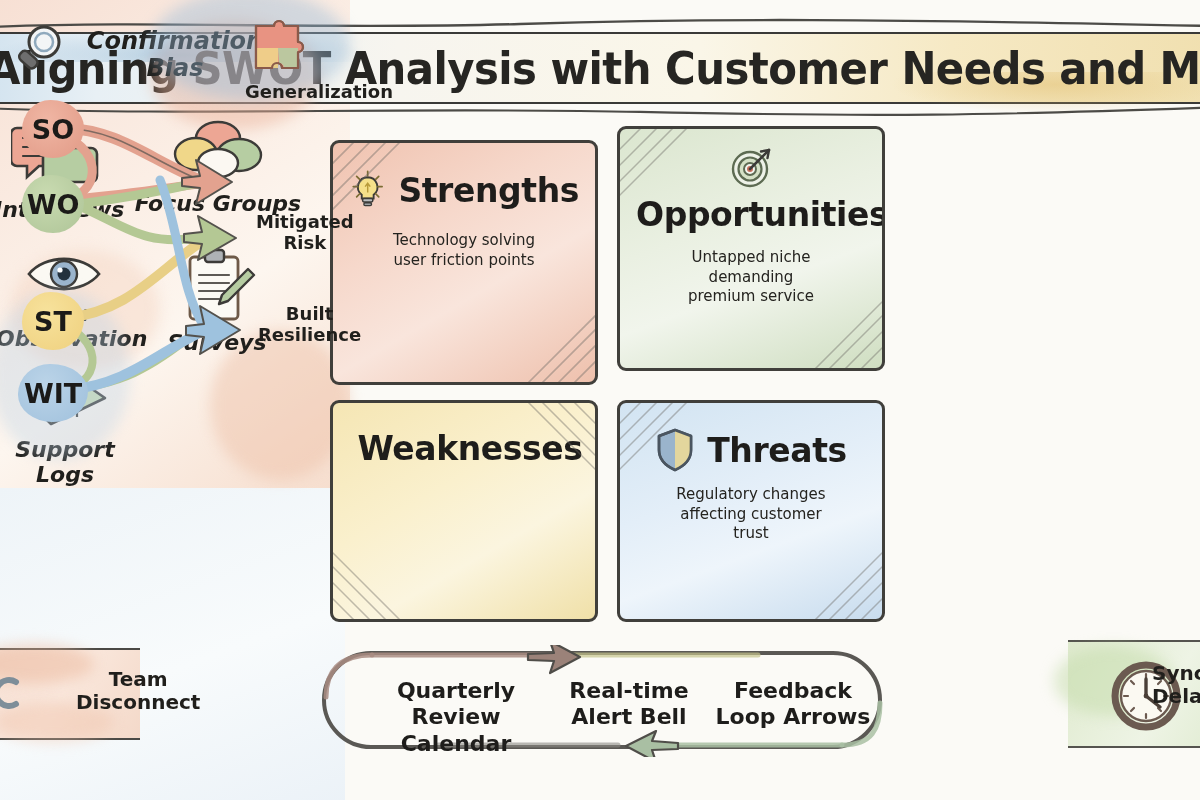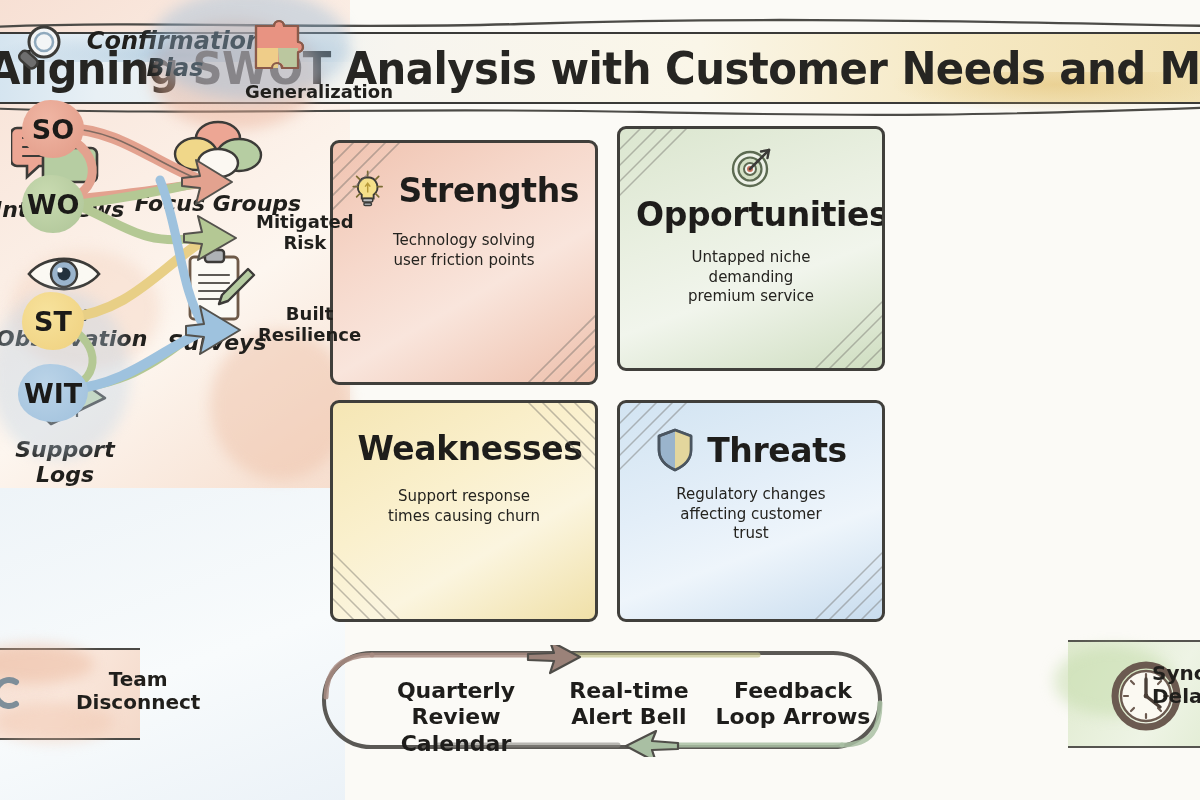--- a/index.html
+++ b/index.html
@@ -302,22 +302,20 @@
       <path d="M0 50 L28 78 M0 34 L44 78 M0 18 L60 78 M0 4 L74 78" stroke="#6c6a64" stroke-width="1.5" fill="none"></path>
     </svg>
     <div class="swot-head">
       <svg width="46" height="42" viewBox="0 0 46 42">
         <path d="M23 5 L43 37 H3 Z" fill="#e8897c" stroke="#3c3b38" stroke-width="2.6" stroke-linejoin="round"></path>
         <path d="M23 15 v11" stroke="#fdf8f4" stroke-width="3.4" stroke-linecap="round"></path>
         <circle cx="23" cy="31" r="2.1" fill="#fdf8f4"></circle>
       </svg>
       <span class="swot-title">Weaknesses</span>
     </div>
-    <div class="swot-body" style="white-space:pre-line">Support response
-times causing churn</div>
   </div>
 
   <div class="swot" id="box-threats">
     <svg class="hatch" style="left:-4px;top:-4px" viewBox="0 0 78 78">
       <path d="M0 28 L28 0 M0 44 L44 0 M0 60 L60 0 M0 74 L74 0" stroke="#6c6a64" stroke-width="1.5" fill="none"></path>
     </svg>
     <svg class="hatch" style="right:-4px;bottom:-4px" viewBox="0 0 78 78">
       <path d="M78 50 L50 78 M78 34 L34 78 M78 18 L18 78 M78 4 L4 78" stroke="#6c6a64" stroke-width="1.5" fill="none"></path>
     </svg>
     <div class="swot-head">

